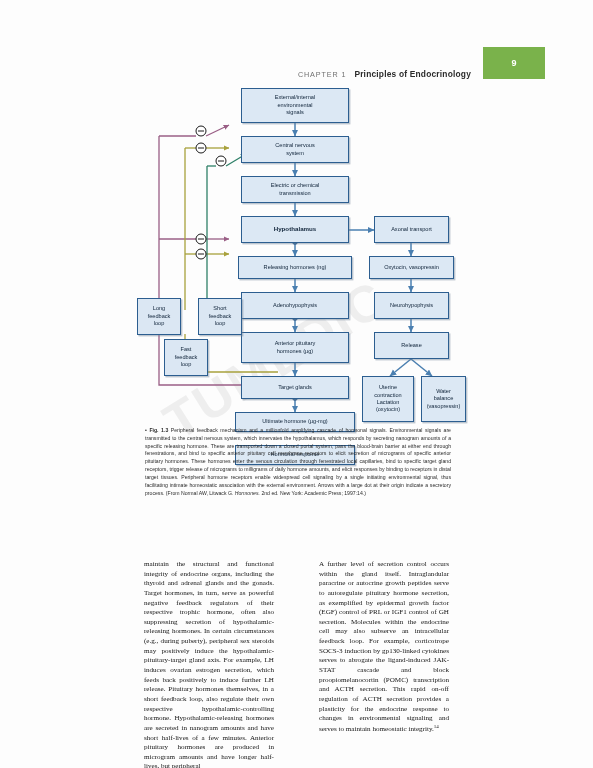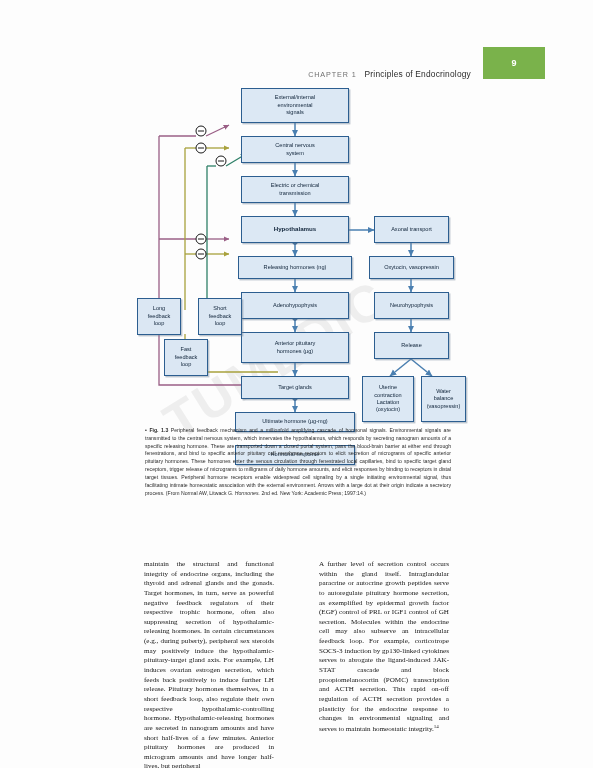--- a/index.html
+++ b/index.html
@@ -24,21 +24,21 @@
     position:absolute;right:48px;top:0;height:32px;
     display:flex;align-items:flex-end;
   }
   .chapter-label{
     font-family:"Liberation Sans", sans-serif;
     font-size:7.2px;letter-spacing:.9px;color:#6f6f6f;
     text-transform:uppercase;margin-right:8px;white-space:nowrap;
   }
   .chapter-title{
     font-family:"Liberation Sans", sans-serif;
-    font-size:8.4px;font-weight:normal;color:#2b2b2b;
+    font-size:8.4px;font-weight:bold;color:#2b2b2b;
     letter-spacing:.2px;margin-right:12px;white-space:nowrap;
   }
   .page-number-box{
     width:62px;height:32px;background:#7ab24b;
     display:flex;align-items:center;justify-content:center;
   }
   .page-number{
     font-family:"Liberation Sans", sans-serif;
     font-size:9px;font-weight:bold;color:#ffffff;
   }

